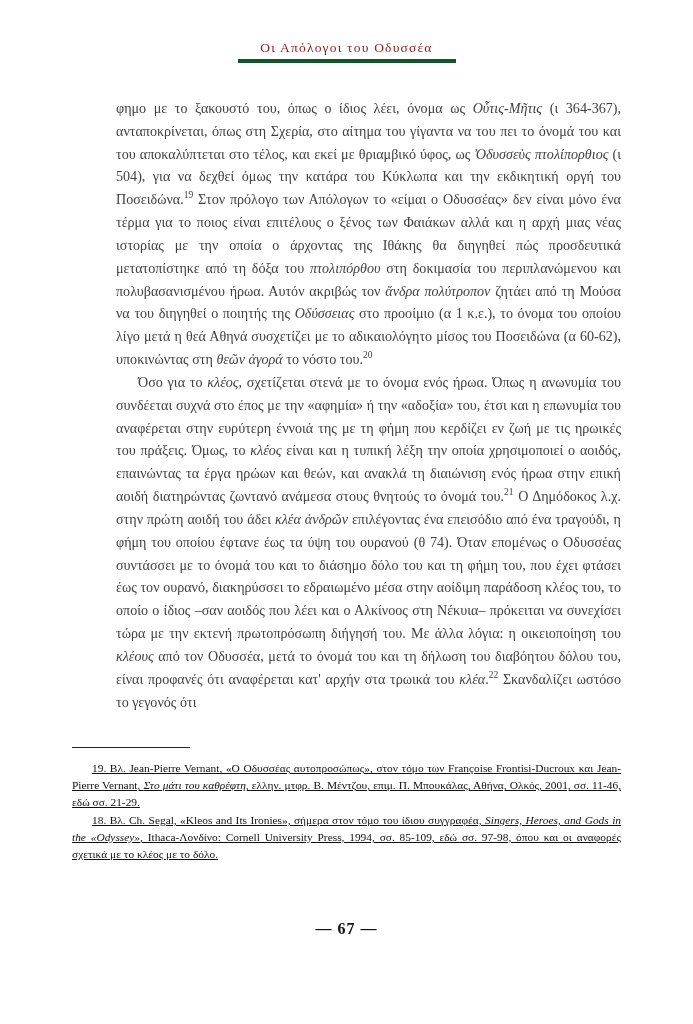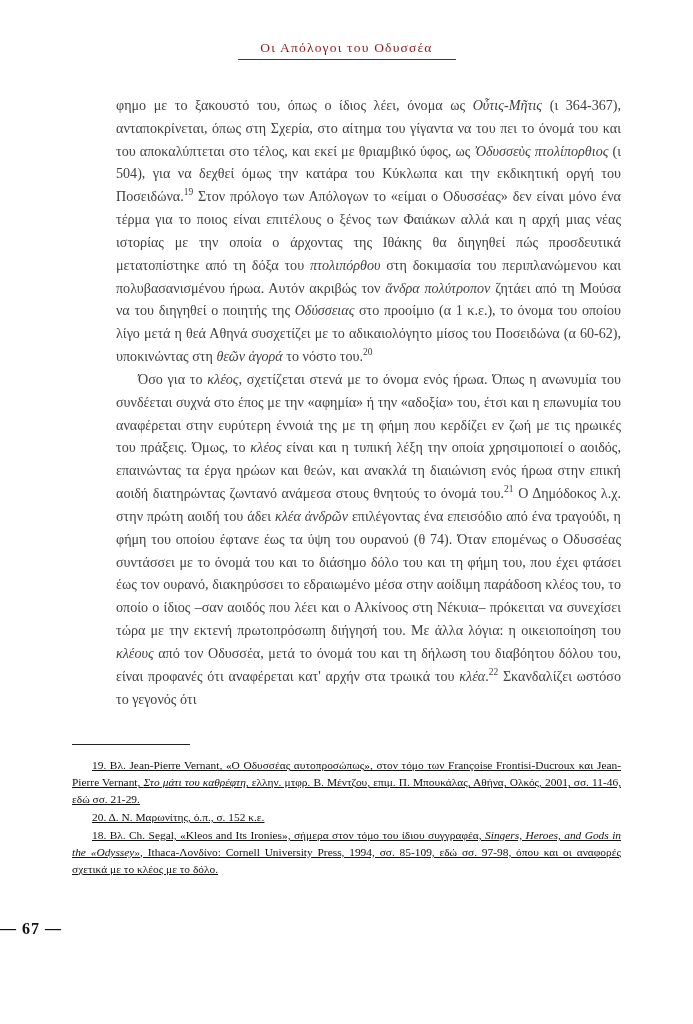--- a/index.html
+++ b/index.html
@@ -25,21 +25,21 @@
     right: 72px;
     top: 40px;
   }
   .running-head {
     text-align: center;
     font-size: 13.5px;
     color: #8c1b1b;
     letter-spacing: 1.2px;
     font-family: "Liberation Serif", serif;
     padding-bottom: 3px;
-    border-bottom: 1px solid #14532d;
+    border-bottom: 4px solid #14532d;
     width: 218px;
     margin: 0 auto 34px auto;
   }
   .body-text {
     font-size: 14.1px;
     line-height: 1.62;
     text-align: justify;
     color: #404040;
     hyphens: none;
     margin-left: 44px;
@@ -72,20 +72,21 @@
   .notes p {
     margin: 0 0 1px 0;
     text-indent: 20px;
     text-decoration: underline;
   }
   .folio {
     position: absolute;
     left: 0;
     right: 0;
     bottom: 86px;
+    text-align: center;
     font-size: 16px;
     font-weight: bold;
     color: #111;
     letter-spacing: 1px;
   }
 </style>
 </head>
 <body>
 
 <div class="page">
@@ -96,21 +97,20 @@
 
     <div class="body-text">
       <p class=""><span>φημο με το ξακουστό του, όπως ο ίδιος λέει, όνομα ως </span><span class="it">Οὖτις-Μῆτις</span><span> (ι 364-367), ανταποκρίνεται, όπως στη Σχερία, στο αίτημα του γίγαντα να του πει το όνομά του και του αποκαλύπτεται στο τέλος, και εκεί με θριαμβικό ύφος, ως </span><span class="it">Ὀδυσσεὺς πτολίπορθιος</span><span> (ι 504), για να δεχθεί όμως την κατάρα του Κύκλωπα και την εκδικητική οργή του Ποσειδώνα.</span><sup>19</sup><span> Στον πρόλογο των Απόλογων το «είμαι ο Οδυσσέας» δεν είναι μόνο ένα τέρμα για το ποιος είναι επιτέλους ο ξένος των Φαιάκων αλλά και η αρχή μιας νέας ιστορίας με την οποία ο άρχοντας της Ιθάκης θα διηγηθεί πώς προσδευτικά μετατοπίστηκε από τη δόξα του </span><span class="it">πτολιπόρθου</span><span> στη δοκιμασία του περιπλανώμενου και πολυβασανισμένου ήρωα. Αυτόν ακριβώς τον </span><span class="it">ἄνδρα πολύτροπον</span><span> ζητάει από τη Μούσα να του διηγηθεί ο ποιητής της </span><span class="it">Οδύσσειας</span><span> στο προοίμιο (α 1 κ.ε.), το όνομα του οποίου λίγο μετά η θεά Αθηνά συσχετίζει με το αδικαιολόγητο μίσος του Ποσειδώνα (α 60-62), υποκινώντας στη </span><span class="it">θεῶν ἀγορά</span><span> το νόστο του.</span><sup>20</sup></p>
       <p class="indent"><span>Όσο για το </span><span class="it">κλέος</span><span>, σχετίζεται στενά με το όνομα ενός ήρωα. Όπως η ανωνυμία του συνδέεται συχνά στο έπος με την «αφημία» ή την «αδοξία» του, έτσι και η επωνυμία του αναφέρεται στην ευρύτερη έννοιά της με τη φήμη που κερδίζει εν ζωή με τις ηρωικές του πράξεις. Όμως, το </span><span class="it">κλέος</span><span> είναι και η τυπική λέξη την οποία χρησιμοποιεί ο αοιδός, επαινώντας τα έργα ηρώων και θεών, και ανακλά τη διαιώνιση ενός ήρωα στην επική αοιδή διατηρώντας ζωντανό ανάμεσα στους θνητούς το όνομά του.</span><sup>21</sup><span> Ο Δημόδοκος λ.χ. στην πρώτη αοιδή του άδει </span><span class="it">κλέα ἀνδρῶν</span><span> επιλέγοντας ένα επεισόδιο από ένα τραγούδι, η φήμη του οποίου έφτανε έως τα ύψη του ουρανού (θ 74). Όταν επομένως ο Οδυσσέας συντάσσει με το όνομά του και το διάσημο δόλο του και τη φήμη του, που έχει φτάσει έως τον ουρανό, διακηρύσσει το εδραιωμένο μέσα στην αοίδιμη παράδοση κλέος του, το οποίο ο ίδιος –σαν αοιδός που λέει και ο Αλκίνοος στη Νέκυια– πρόκειται να συνεχίσει τώρα με την εκτενή πρωτοπρόσωπη διήγησή του. Με άλλα λόγια: η οικειοποίηση του </span><span class="it">κλέους</span><span> από τον Οδυσσέα, μετά το όνομά του και τη δήλωση του διαβόητου δόλου του, είναι προφανές ότι αναφέρεται κατ' αρχήν στα τρωικά του </span><span class="it">κλέα</span><span>.</span><sup>22</sup><span> Σκανδαλίζει ωστόσο το γεγονός ότι</span></p>
     </div>
 
     <div class="notes-rule"></div>
 
     <div class="notes">
       <p><span>19. Βλ. Jean-Pierre Vernant, «Ο Οδυσσέας αυτοπροσώπως», στον τόμο των Françoise Frontisi-Ducroux και Jean-Pierre Vernant, </span><span class="it">Στο μάτι του καθρέφτη</span><span>, ελλην. μτφρ. Β. Μέντζου, επιμ. Π. Μπουκάλας, Αθήνα, Ολκός, 2001, σσ. 11-46, εδώ σσ. 21-29.</span></p>
-      <p><span>20. Δ. Ν. Μαρωνίτης, ό.π., σ. 152 κ.ε.</span></p>
       <p><span>18. Βλ. Ch. Segal, «Kleos and Its Ironies», σήμερα στον τόμο του ίδιου συγγραφέα, </span><span class="it">Singers, Heroes, and Gods in the «Odyssey»</span><span>, Ithaca-Λονδίνο: Cornell University Press, 1994, σσ. 85-109, εδώ σσ. 97-98, όπου και οι αναφορές σχετικά με το κλέος με το δόλο.</span></p>
     </div>
 
   </div>
 
   <div class="folio">— 67 —</div>
 
 </div>
 
 </body></html>

